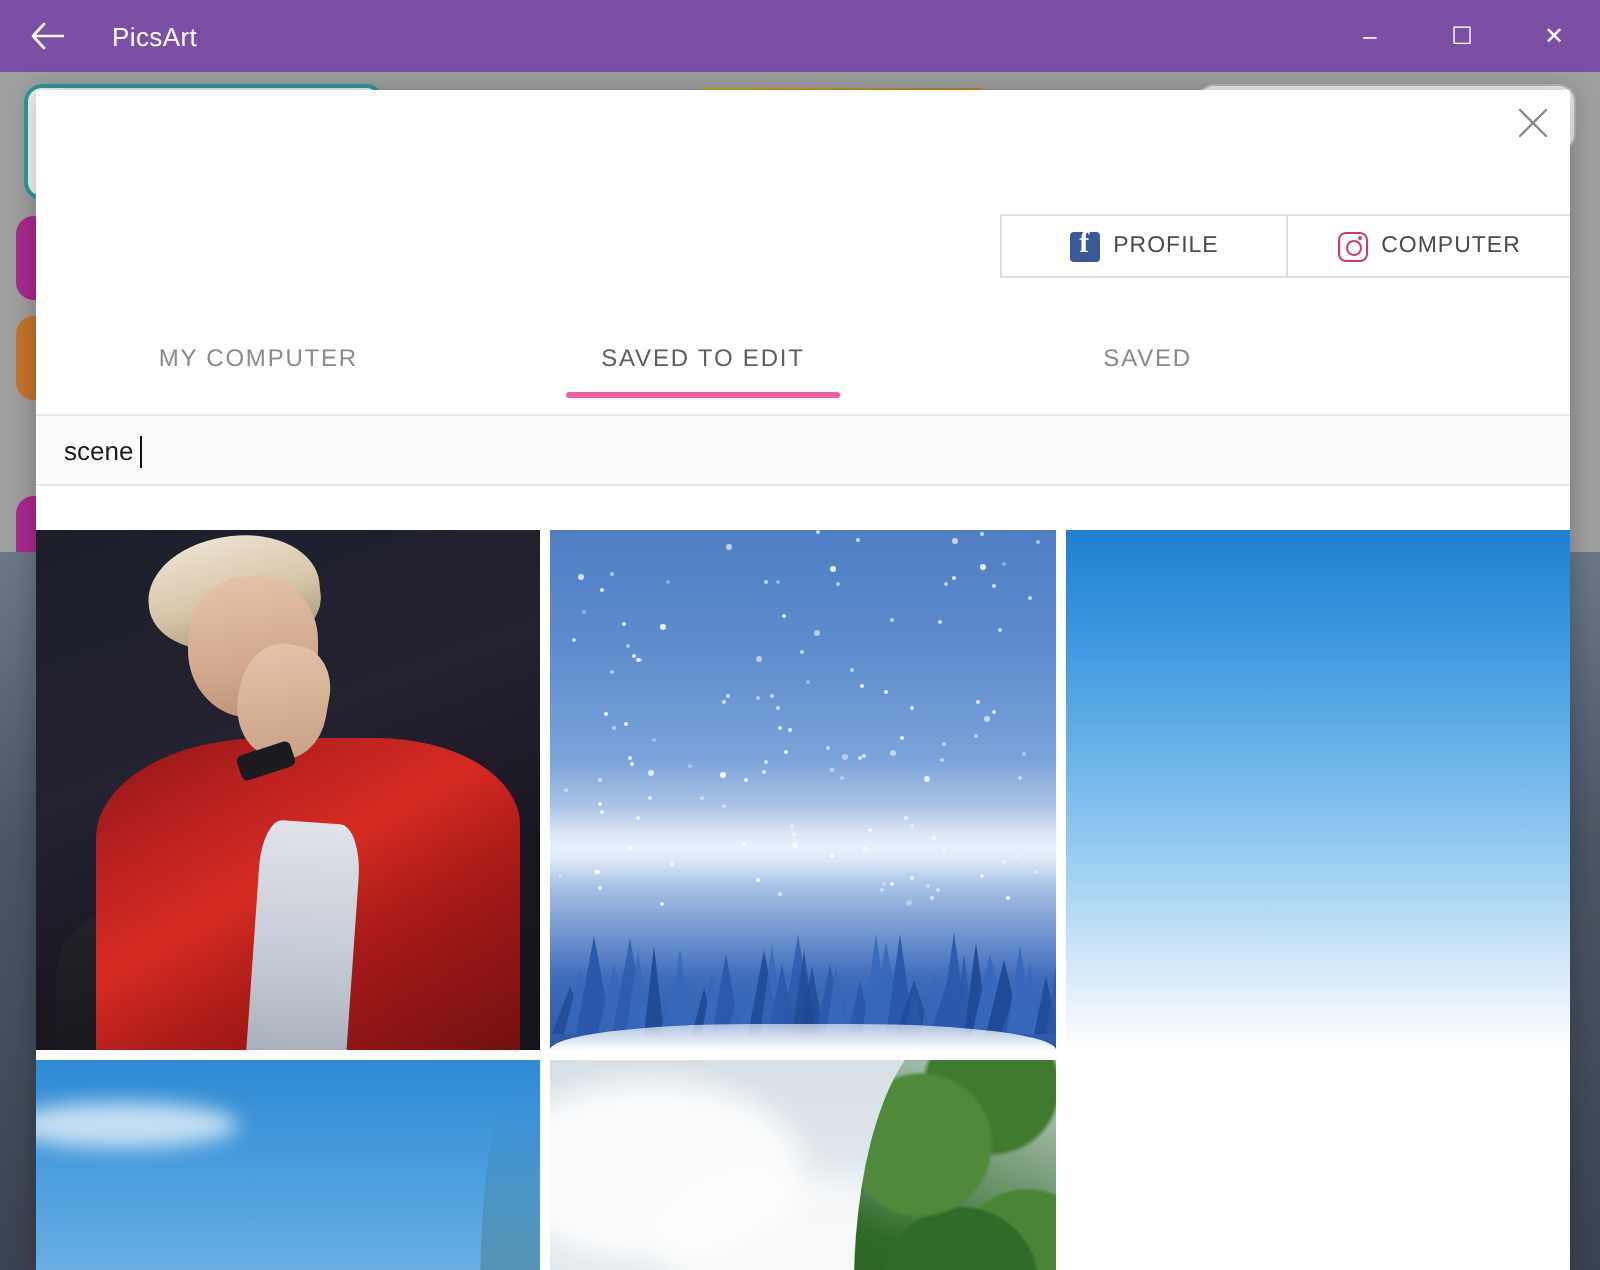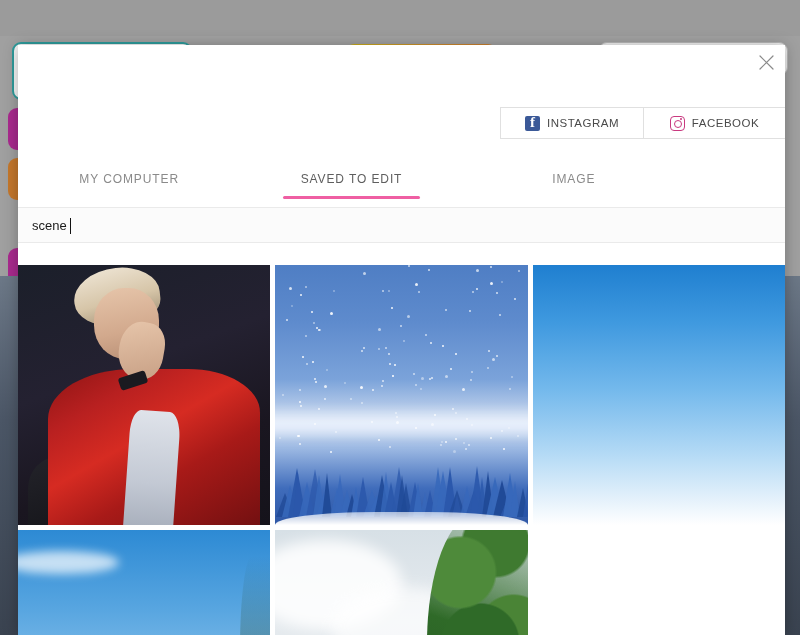--- a/index.html
+++ b/index.html
@@ -466,20 +466,42 @@
   #grid-bottom-band {
     position: absolute;
     left: 0; bottom: 0; width: 767px; height: 0px;
   }
 </style>
 </head>
 <body>
 
 <div id="app-window">
 
+  <div id="title-bar">
+    <div id="back-btn">
+      <span>
+        <svg width="17" height="14" viewBox="0 0 17 14" fill="none">
+          <path d="M7 1L1.5 7L7 13M1.5 7H16.5" stroke="#ffffff" stroke-width="1.3" stroke-linecap="round" stroke-linejoin="round"></path>
+        </svg>
+      </span>
+    </div>
+    <div id="app-title">PicsArt</div>
+
+    <div id="win-controls">
+      <div class="win-btn">
+        <span class="win-glyph">–</span>
+      </div>
+      <div class="win-btn">
+        <span class="win-glyph">☐</span>
+      </div>
+      <div class="win-btn">
+        <span class="win-glyph">✕</span>
+      </div>
+    </div>
+  </div>
 
   <div id="app-bg">
     <div class="bg-card" id="bg-card-teal"></div>
     <div class="bg-card" id="bg-card-orange"></div>
     <div class="bg-card" id="bg-card-gray"></div>
     <div class="bg-card" id="bg-tile-magenta-1"></div>
     <div class="bg-card" id="bg-tile-orange-1"></div>
     <div class="bg-card" id="bg-tile-magenta-2"></div>
     <div id="bg-photo-strip"></div>
   </div>
@@ -491,39 +513,39 @@
         <svg width="15" height="15" viewBox="0 0 15 15">
           <path d="M1 1L14 14M14 1L1 14" stroke="#8a8a8a" stroke-width="1.2" stroke-linecap="round"></path>
         </svg>
       </span>
     </div>
 
 
     <div id="social-row">
       <div class="social-btn">
         <span class="fb-icon"></span>
-        <span class="social-label">INSTAGRAM</span>
+        <span class="social-label">PROFILE</span>
       </div>
       <div class="social-btn">
         <span class="ig-icon"></span>
-        <span class="social-label">FACEBOOK</span>
+        <span class="social-label">COMPUTER</span>
       </div>
     </div>
 
     <div id="tabs">
       <div class="tab">
         <span class="tab-label">MY COMPUTER</span>
 
       </div>
       <div class="tab active">
         <span class="tab-label">SAVED TO EDIT</span>
         <span class="tab-underline"></span>
       </div>
       <div class="tab">
-        <span class="tab-label">IMAGE</span>
+        <span class="tab-label">SAVED</span>
 
       </div>
     </div>
 
     <div id="search-wrap">
       <input id="search-input" type="text" value="scene" placeholder="Search" style="">
       <span id="search-caret"></span>
     </div>
 
     <div id="grid">

